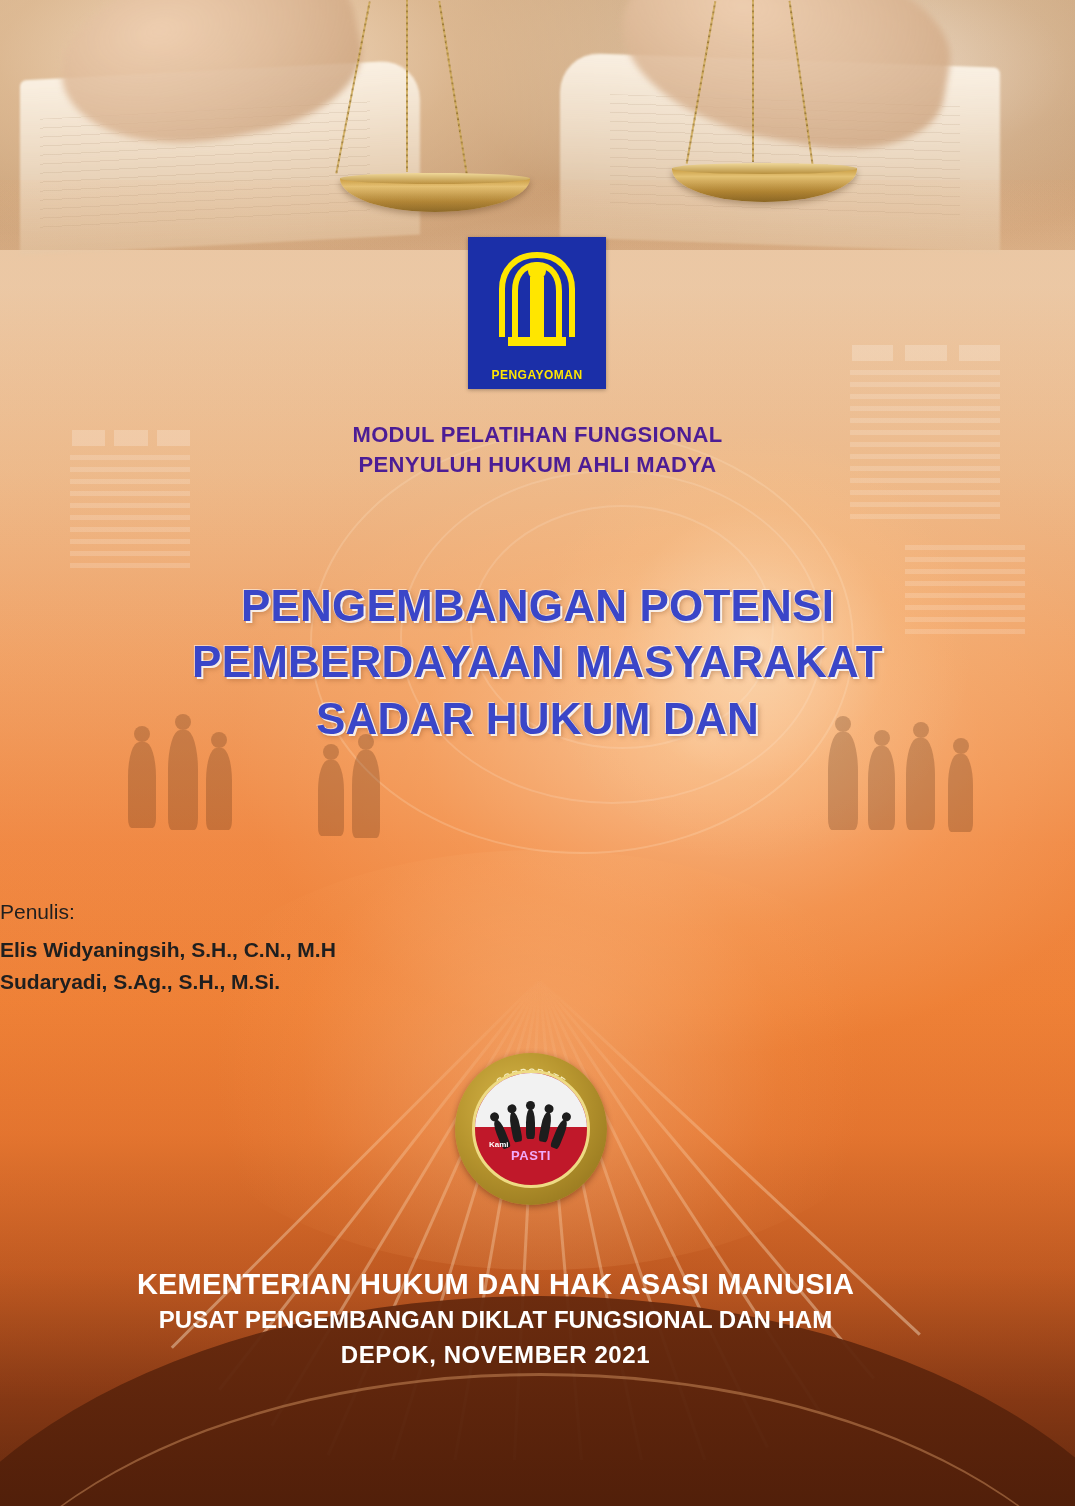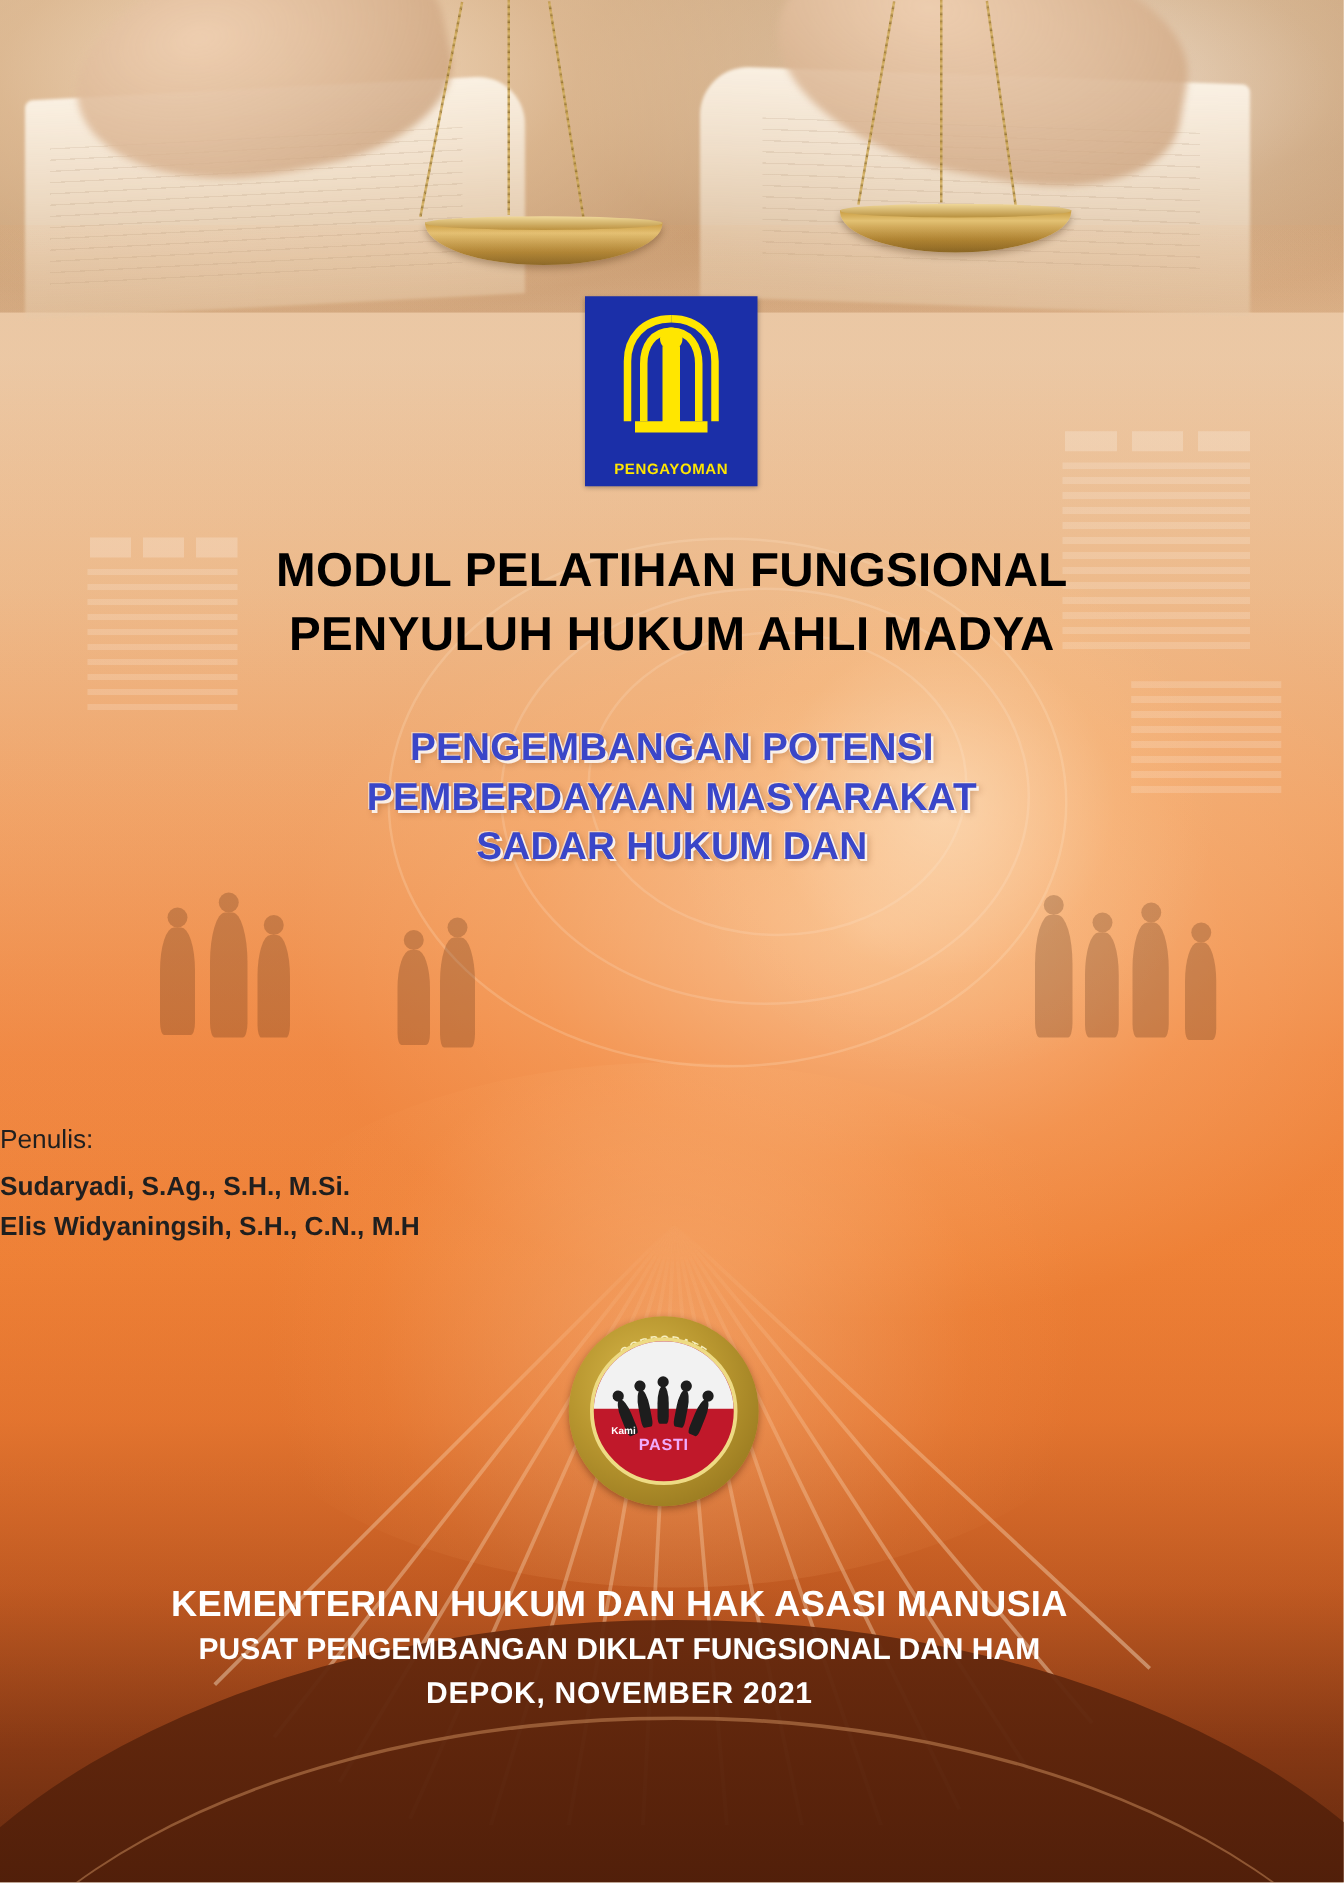--- a/index.html
+++ b/index.html
@@ -196,36 +196,36 @@
     font-size: 12px;
     font-weight: bold;
     letter-spacing: .5px;
     color: #ffe600;
     font-family: "Liberation Sans", sans-serif;
   }
 
   
   .subtitle {
     position: absolute;
-    left: 0; top: 432px;
+    left: 0; top: 420px;
     width: 1075px;
     text-align: center;
-    color: #000000;
-    font-size: 38px;
+    color: #4c1d95;
+    font-size: 22px;
     font-weight: bold;
     line-height: 1.35;
     letter-spacing: .3px;
   }
   .main-title {
     position: absolute;
     left: 80px; top: 578px;
     width: 915px;
     text-align: center;
     color: #3a46c8;
-    font-size: 31px;
+    font-size: 44px;
     font-weight: bold;
     line-height: 1.28;
     letter-spacing: .2px;
     text-shadow:
       2px 2px 0 rgba(255,255,255,0.85),
       -1px -1px 0 rgba(255,255,255,0.55),
       3px 3px 5px rgba(120,60,20,0.35);
   }
   .authors {
     position: absolute;
@@ -403,22 +403,22 @@
   </div>
 
   <div class="main-title">
     <div>PENGEMBANGAN POTENSI</div>
     <div>PEMBERDAYAAN MASYARAKAT</div>
     <div>SADAR HUKUM DAN</div>
   </div>
 
   <div class="authors">
     <div class="lbl">Penulis:</div>
+    <div class="name">Elis Widyaningsih, S.H., C.N., M.H</div>
     <div class="name">Sudaryadi, S.Ag., S.H., M.Si.</div>
-    <div class="name">Elis Widyaningsih, S.H., C.N., M.H</div>
   </div>
 
   <div class="seal">
     <svg class="seal-ring-text" viewBox="0 0 152 152" aria-hidden="true">
       <defs>
         <path id="arcTop" d="M 22 76 A 54 54 0 0 1 130 76"></path>
         <path id="arcBottom" d="M 26 76 A 50 50 0 0 0 126 76"></path>
       </defs>
       <text>
         <textPath href="#arcTop" startOffset="50%" text-anchor="middle">CORPORATE</textPath>

